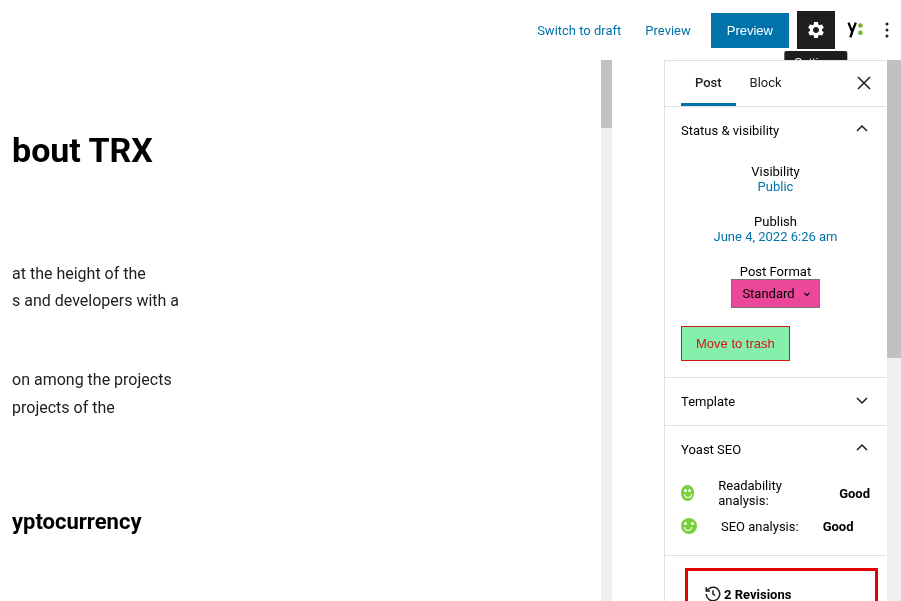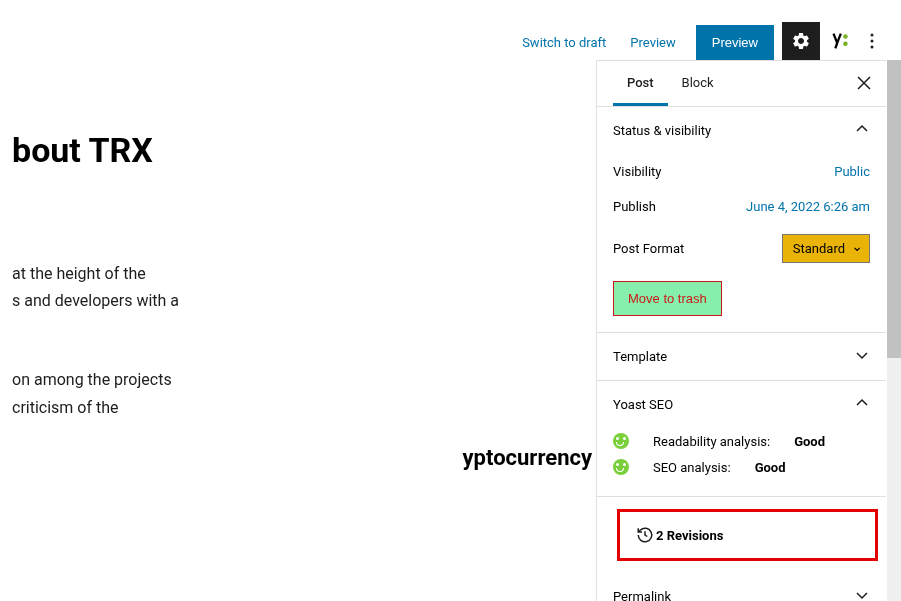--- a/index.html
+++ b/index.html
@@ -10,22 +10,22 @@
       overflow: hidden;
       position: relative;
       background: #fff;
     }
     .top-toolbar {
       position: absolute;
       top: 0;
       right: 0;
       height: 60px;
       display: flex;
-      align-items: flex-end;
-      padding-right: 15px;
+      align-items: center;
+      padding-right: 0;
       gap: 0;
     }
     .top-link {
       color: #0073aa;
       font-size: 13px;
       padding: 10px 12px;
       cursor: pointer;
     }
     .update-btn {
       background: #0073aa;
@@ -97,43 +97,42 @@
       line-height: 1.7;
       margin-top: 90px;
       color: #1e1e1e;
     }
     .editor-paragraph.second {
       margin-top: 52px;
     }
     .editor-subheading {
       font-size: 22px;
       font-weight: 700;
-      margin-top: 24px;
-      text-align: right;
+      margin-top: 88px;
     }
     .editor-scrollbar {
       position: absolute;
       right: 0;
       top: -60px;
       width: 11px;
       height: 601px;
       background: #f0f0f0;
     }
     .editor-scrollbar-thumb {
       position: absolute;
       top: 60px;
       width: 100%;
       height: 68px;
       background: #c1c1c1;
     }
     .sidebar {
       position: absolute;
       right: 15px;
       top: 60px;
-      width: 290px;
+      width: 222px;
       height: 541px;
       border-left: 1px solid #e0e0e0;
       border-top: 1px solid #e0e0e0;
       background: #fff;
       overflow-y: auto;
     }
     .sidebar-scrollbar {
       position: absolute;
       right: 0;
       top: 60px;
@@ -192,30 +191,31 @@
     }
     .panel-body {
       padding: 0 16px 16px;
     }
     .panel-row {
       display: flex;
       justify-content: space-between;
       align-items: center;
       padding: 10px 0;
       font-size: 13px;
+      flex-direction: column;
     }
     .panel-row .value-link {
       color: #0073aa;
       cursor: pointer;
     }
     .post-format-select {
       border: 1px solid #757575;
       padding: 6px 24px 6px 10px;
       font-size: 13px;
-      background: #eab308;
+      background: #ec4899;
       cursor: pointer;
       position: relative;
       text-align: right;
     }
     .post-format-select::after {
       content: "⌄";
       position: absolute;
       right: 6px;
       top: 3px;
       font-size: 14px;
@@ -315,21 +315,21 @@
 </div>
 
 <div class="editor-content">
   <div class="editor-title">bout TRX</div>
   <div class="editor-paragraph">
     <span>at the height of the</span><br>
     <span>s and developers with a</span>
   </div>
   <div class="editor-paragraph second">
     <span>on among the projects</span><br>
-    <span>criticism of the</span>
+    <span>projects of the</span>
   </div>
   <div class="editor-subheading">yptocurrency</div>
   <div class="editor-scrollbar">
     <div class="editor-scrollbar-thumb"></div>
   </div>
 </div>
 
 <div class="sidebar">
   <div class="tabs">
     <div class="tab active">Post</div>

